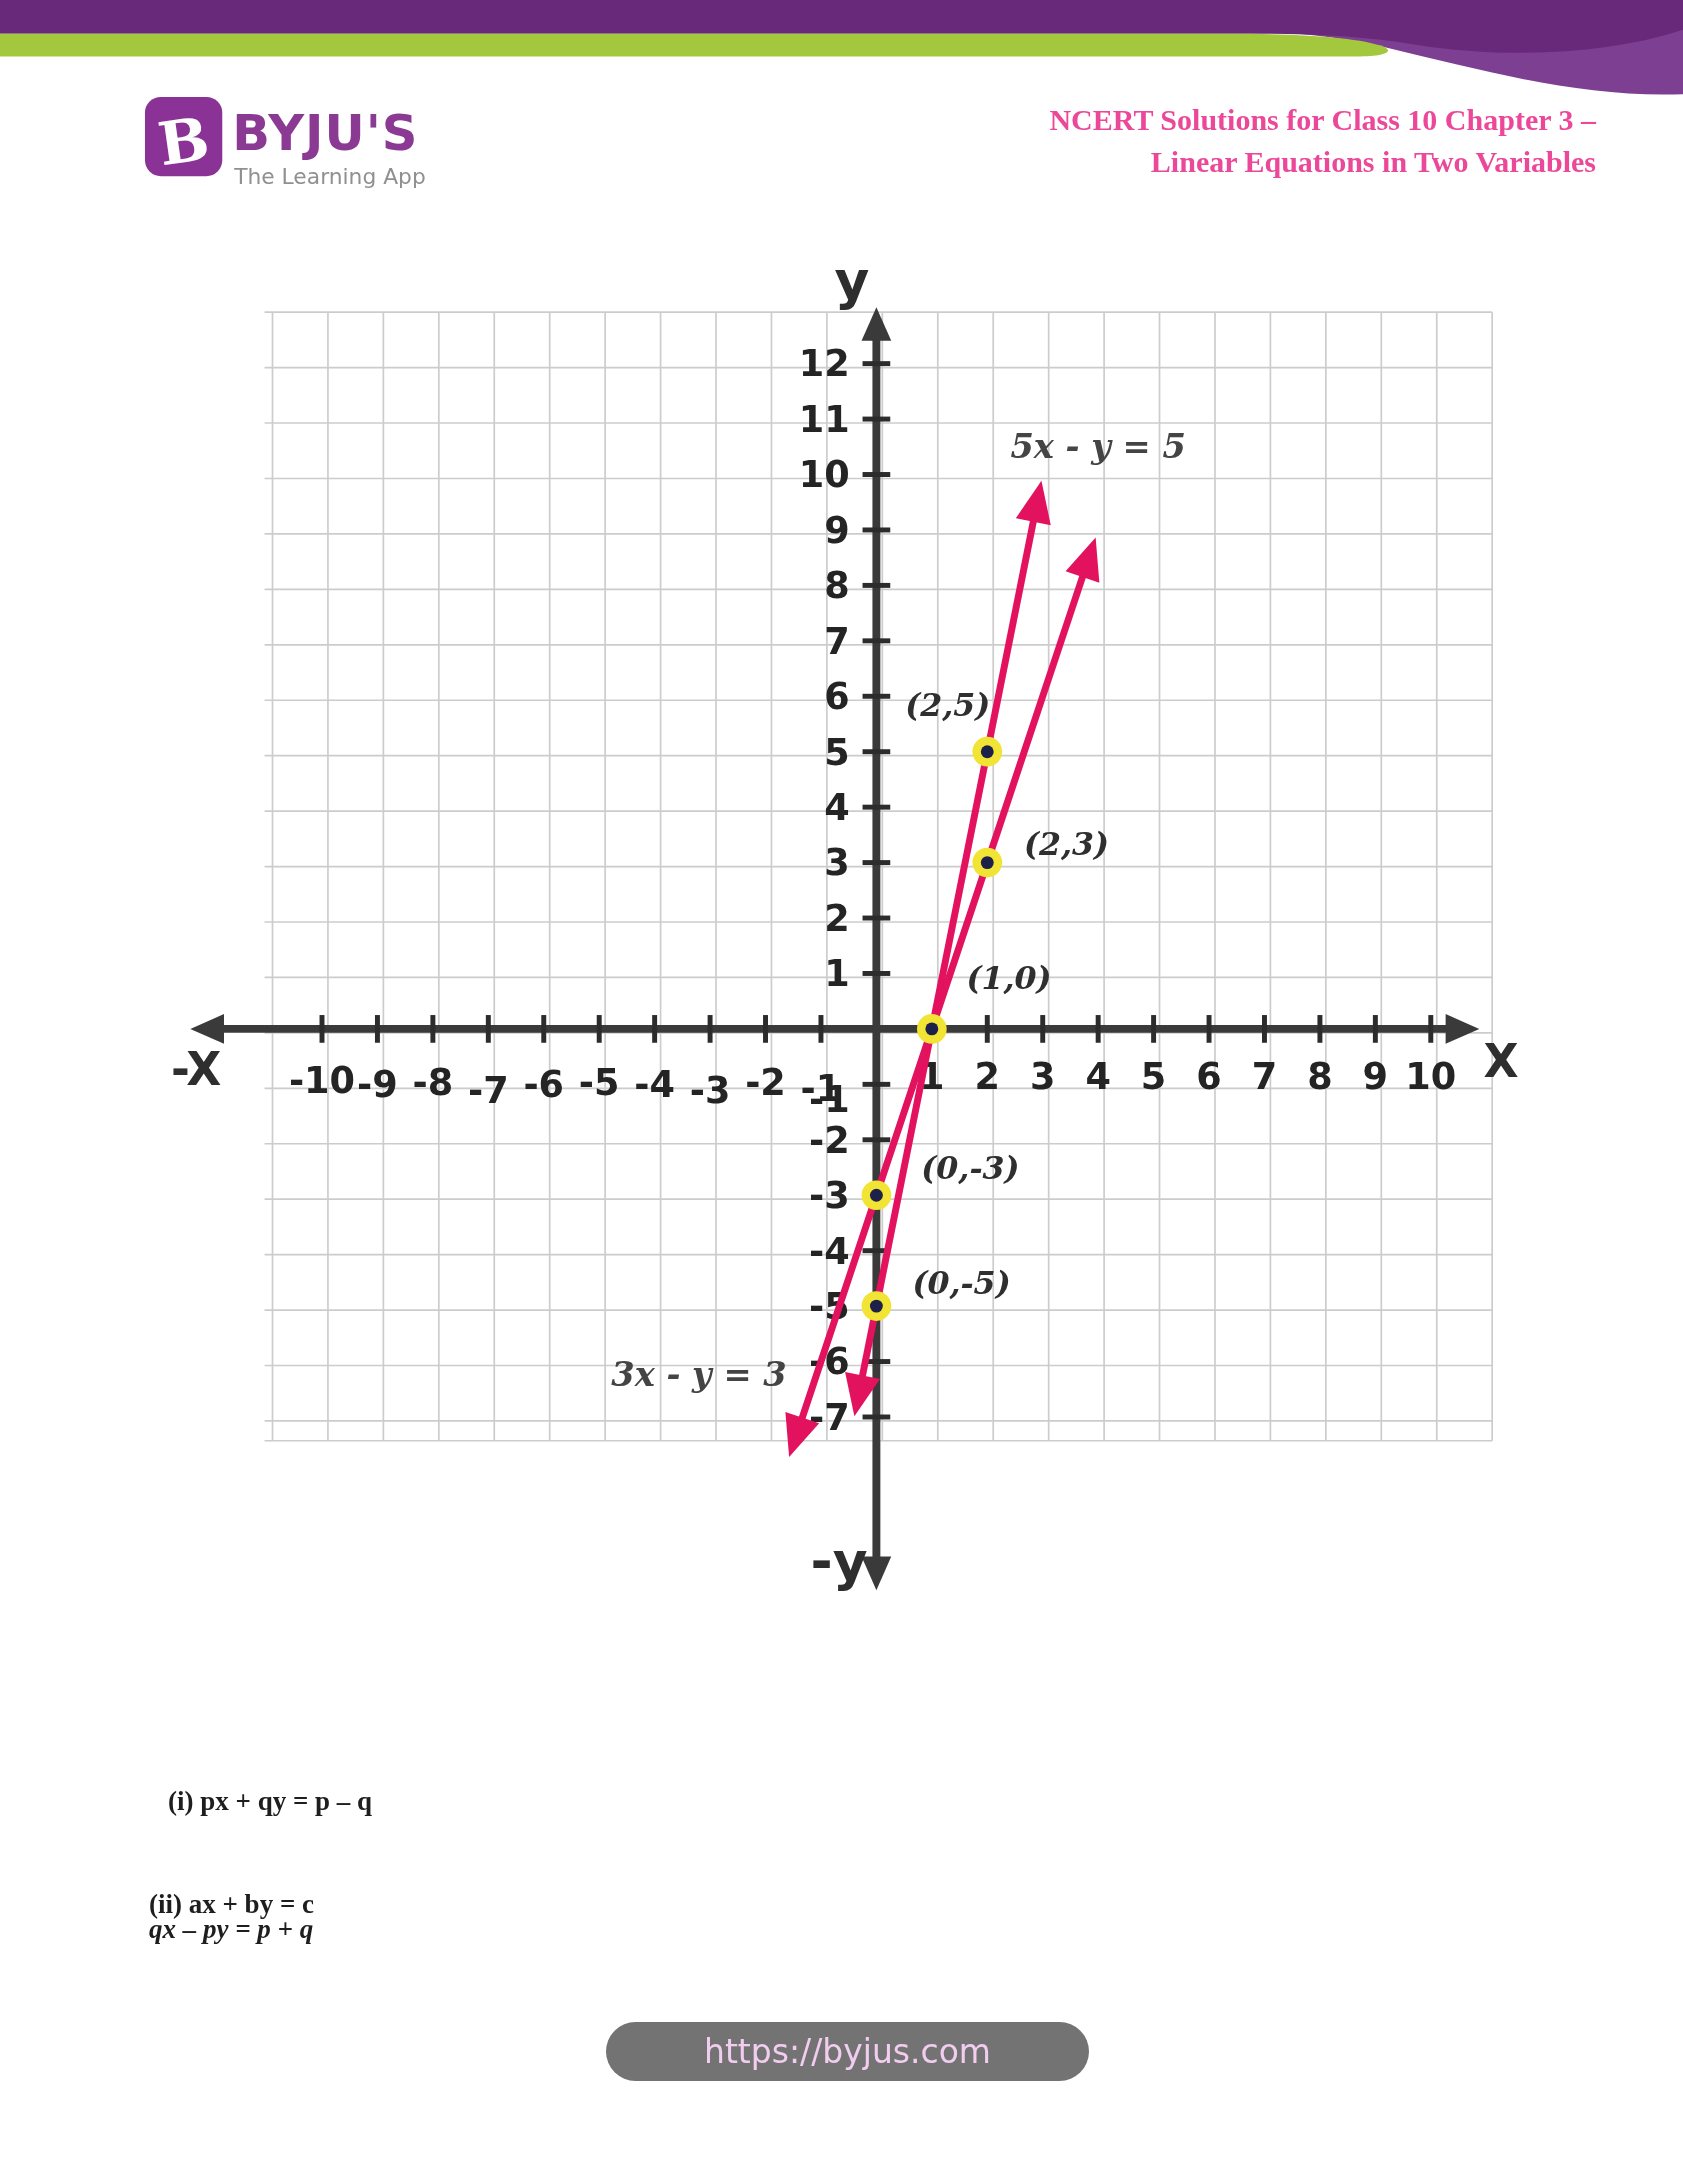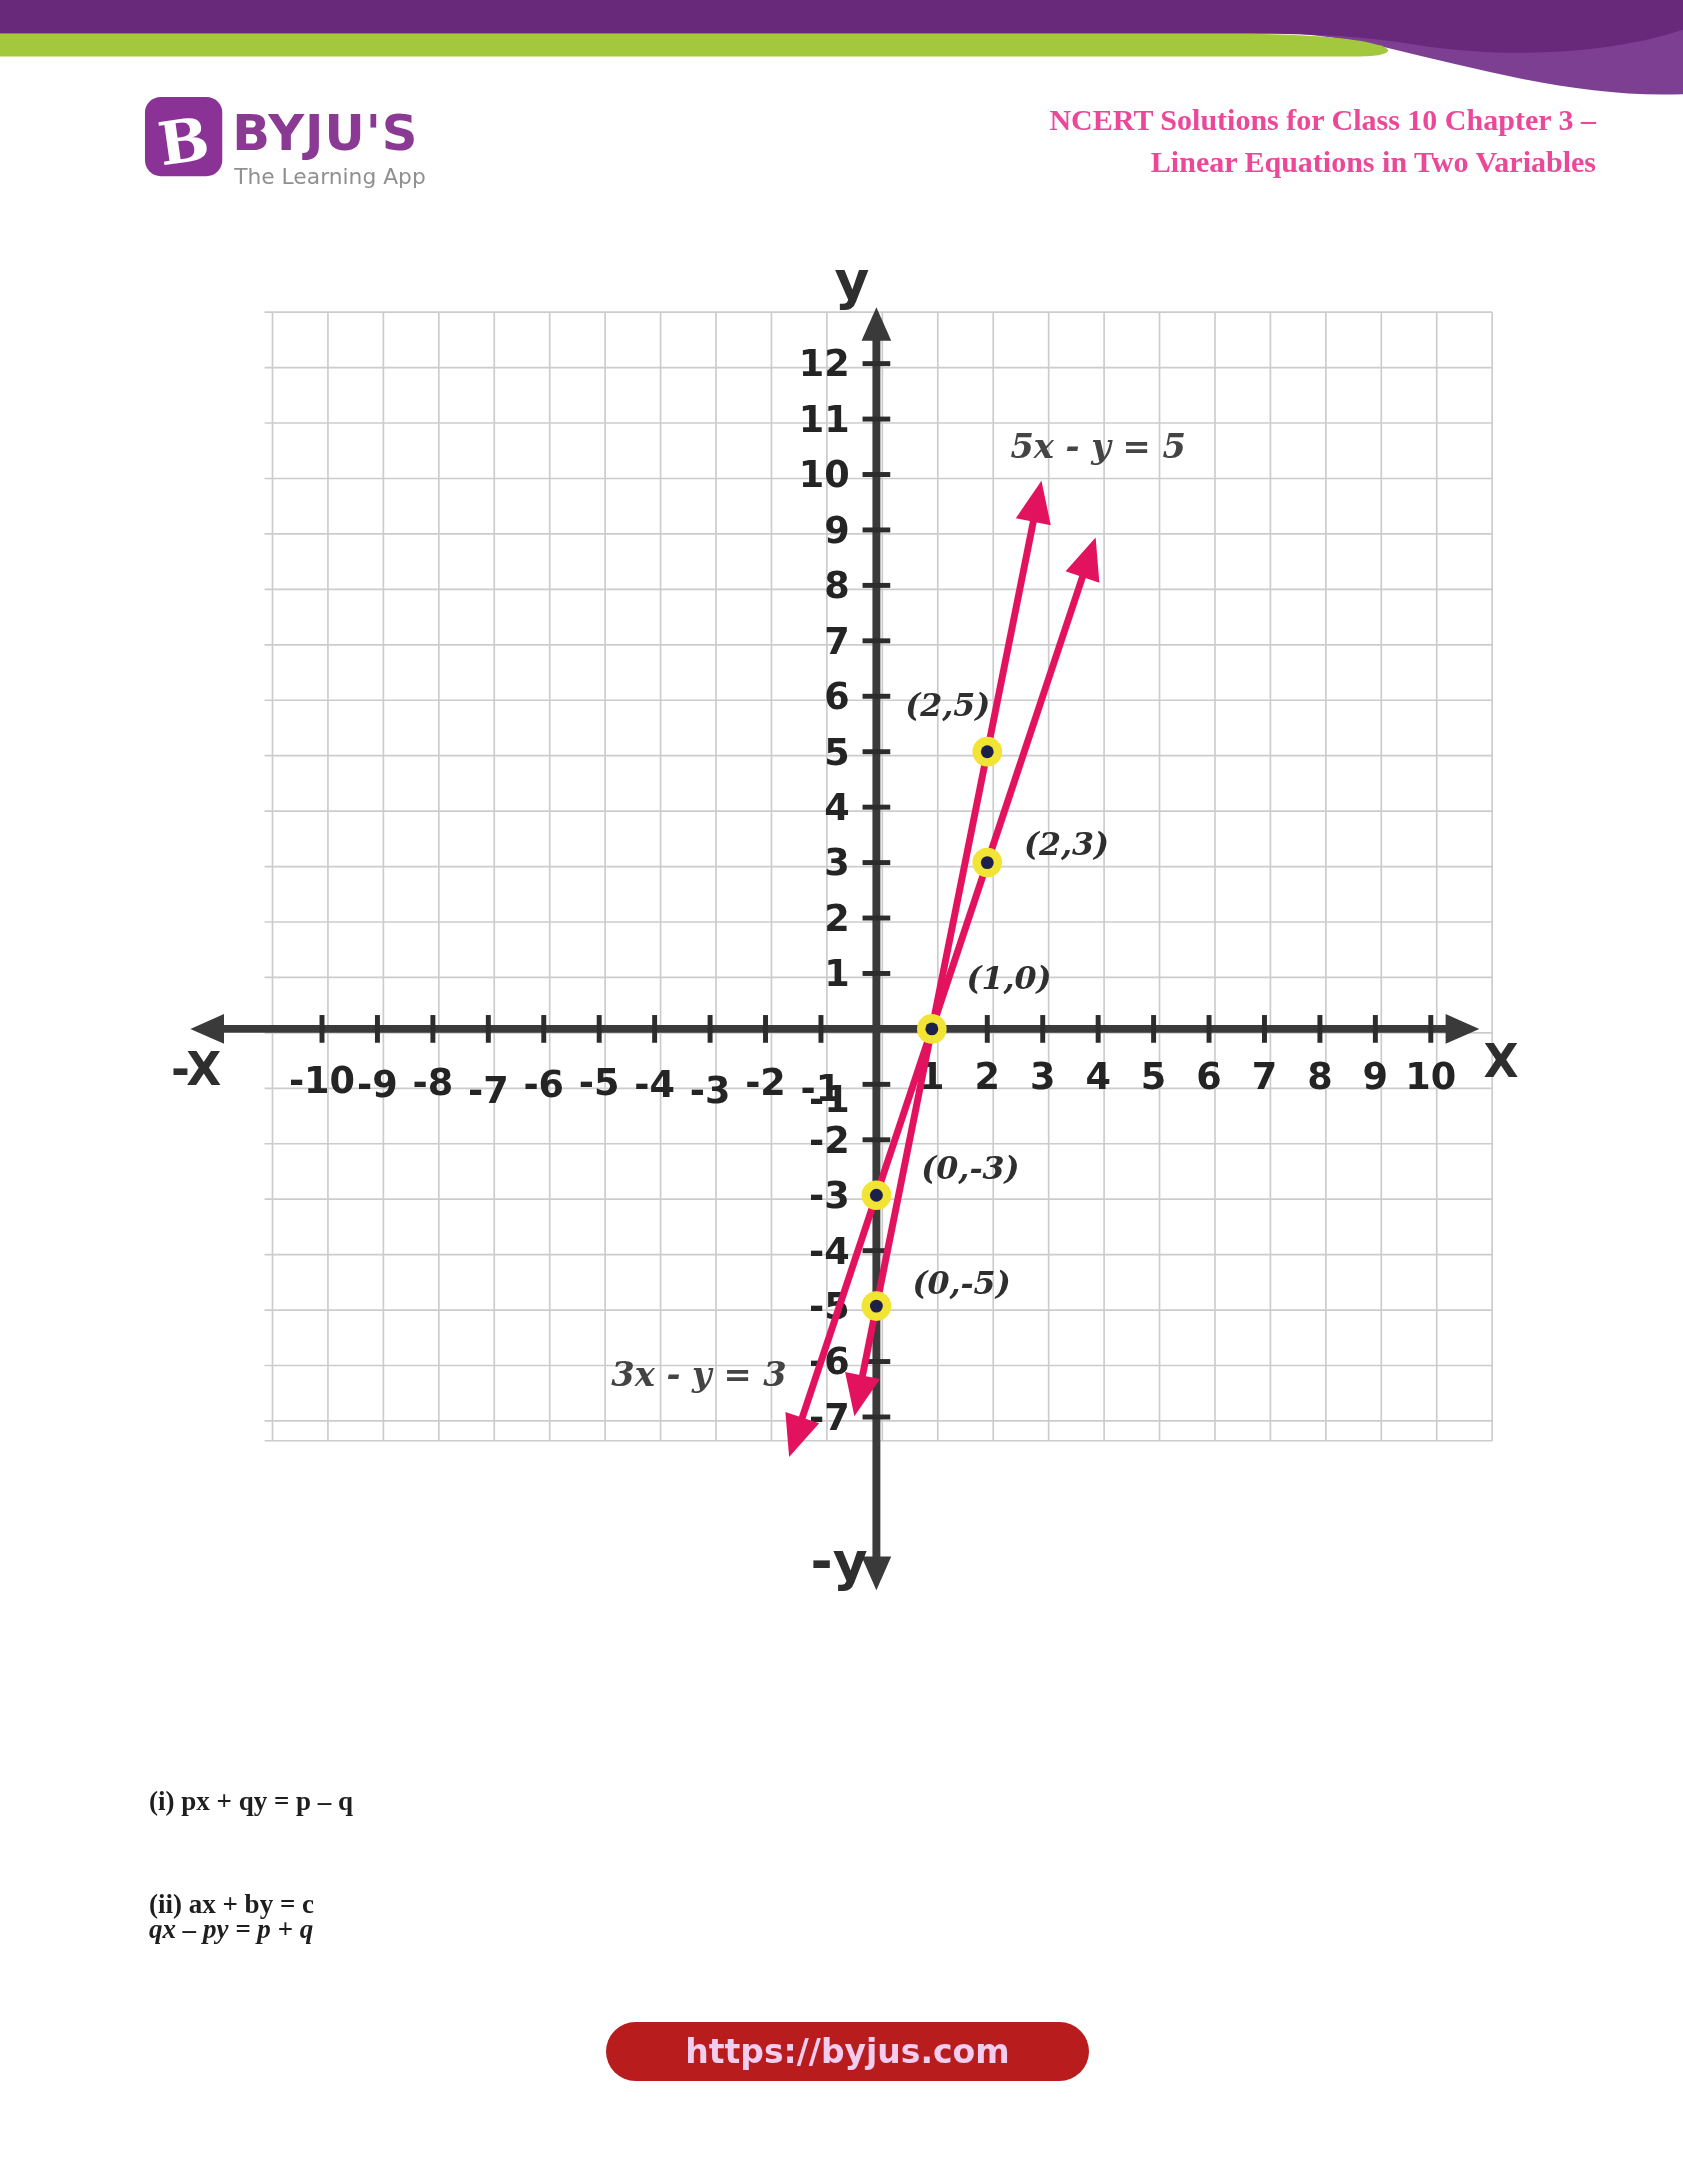--- a/index.html
+++ b/index.html
@@ -13,21 +13,21 @@
   .graph-svg{position:absolute;left:99px;top:228px;width:1436px;height:1386px;}
   .tick{font:bold 37px "DejaVu Sans",sans-serif;fill:#242424;}
   .ptlabel{font:italic 600 32px "DejaVu Serif",serif;fill:#2f2f2f;}
   .eqlabel{font:italic 600 34px "DejaVu Serif",serif;fill:#444444;}
   .axtitle{font:bold 54px "DejaVu Sans",sans-serif;fill:#2e2e2e;}
   .axtitle-small{font:bold 46px "DejaVu Sans",sans-serif;fill:#2e2e2e;}
   .para{position:absolute;left:149px;top:1641px;width:1406px;
         font-size:26px;line-height:36px;color:#3c3c3c;}
   .qline{position:absolute;left:149px;font-weight:bold;font-size:27px;color:#1e1e1e;}
   .q7{top:1731px;}
-  .qi{top:1786px;}
+  .qi{top:1786px;margin-left:19px;}
   .qi2{top:1914px;font-style:italic;}
   .qii{top:1889px;}
   .footer-btn{position:absolute;left:606px;top:2022px;width:483px;height:59px;
               border-radius:31px;display:flex;align-items:center;justify-content:center;
               font-family:"DejaVu Sans",sans-serif;font-size:33px;cursor:pointer;}
   .logo-brand{font-family:"DejaVu Sans",sans-serif;font-weight:bold;letter-spacing:1px;}
   .logo-tag{font-family:"DejaVu Sans",sans-serif;}
 </style>
 </head>
 <body>
@@ -210,18 +210,18 @@
       <text x="1516" y="1088" class="axtitle-small" text-anchor="middle">X</text>
       <text x="198" y="1096" class="axtitle-small" text-anchor="middle">-X</text>
     </svg>
 
   <div class="para">
   </div>
   <div class="qline qi">(i) px + qy = p – q</div>
   <div class="qline qi2">qx – py = p + q</div>
   <div class="qline qii">(ii) ax + by = c</div>
 
-  <div class="footer-btn" style="background: #b91c1c; color: rgb(242, 205, 240); font-weight: bold;">
+  <div class="footer-btn" style="background: #737373; color: rgb(242, 205, 240);">
     <span>https://byjus.com</span>
   </div>
 
 </div>
 
 
 </body></html>

